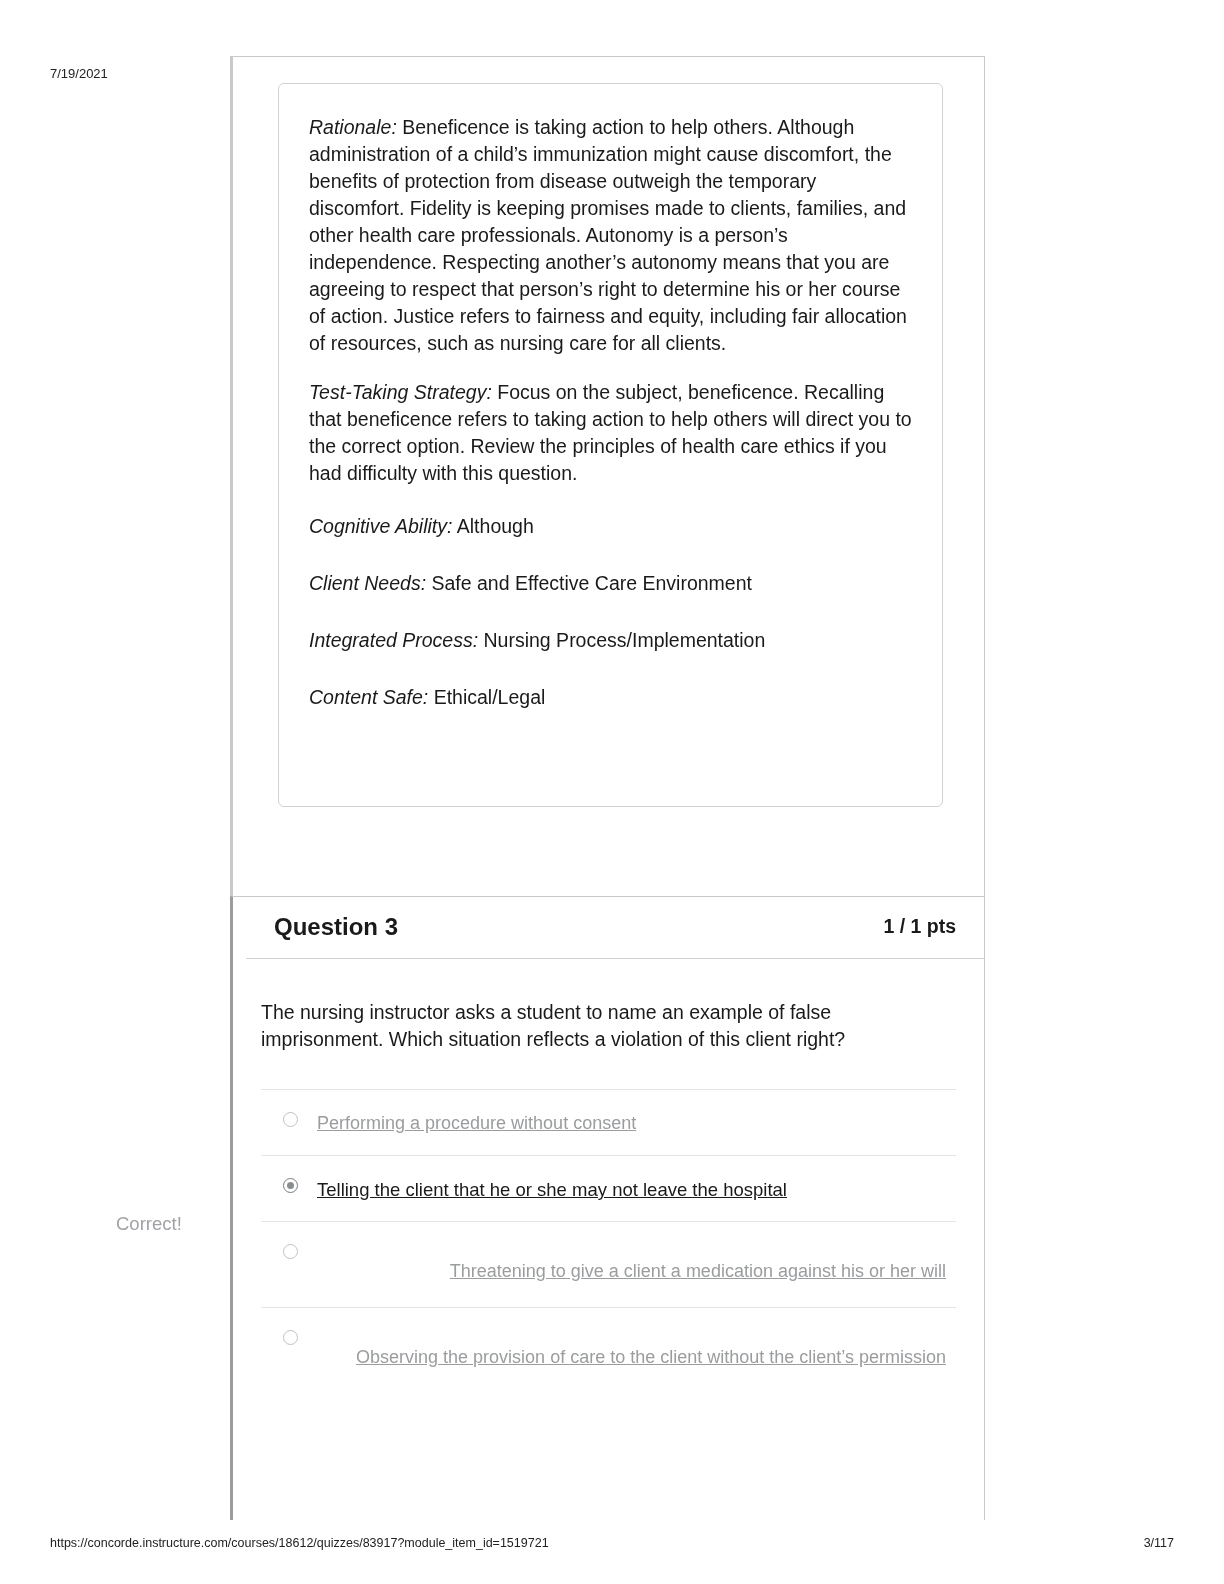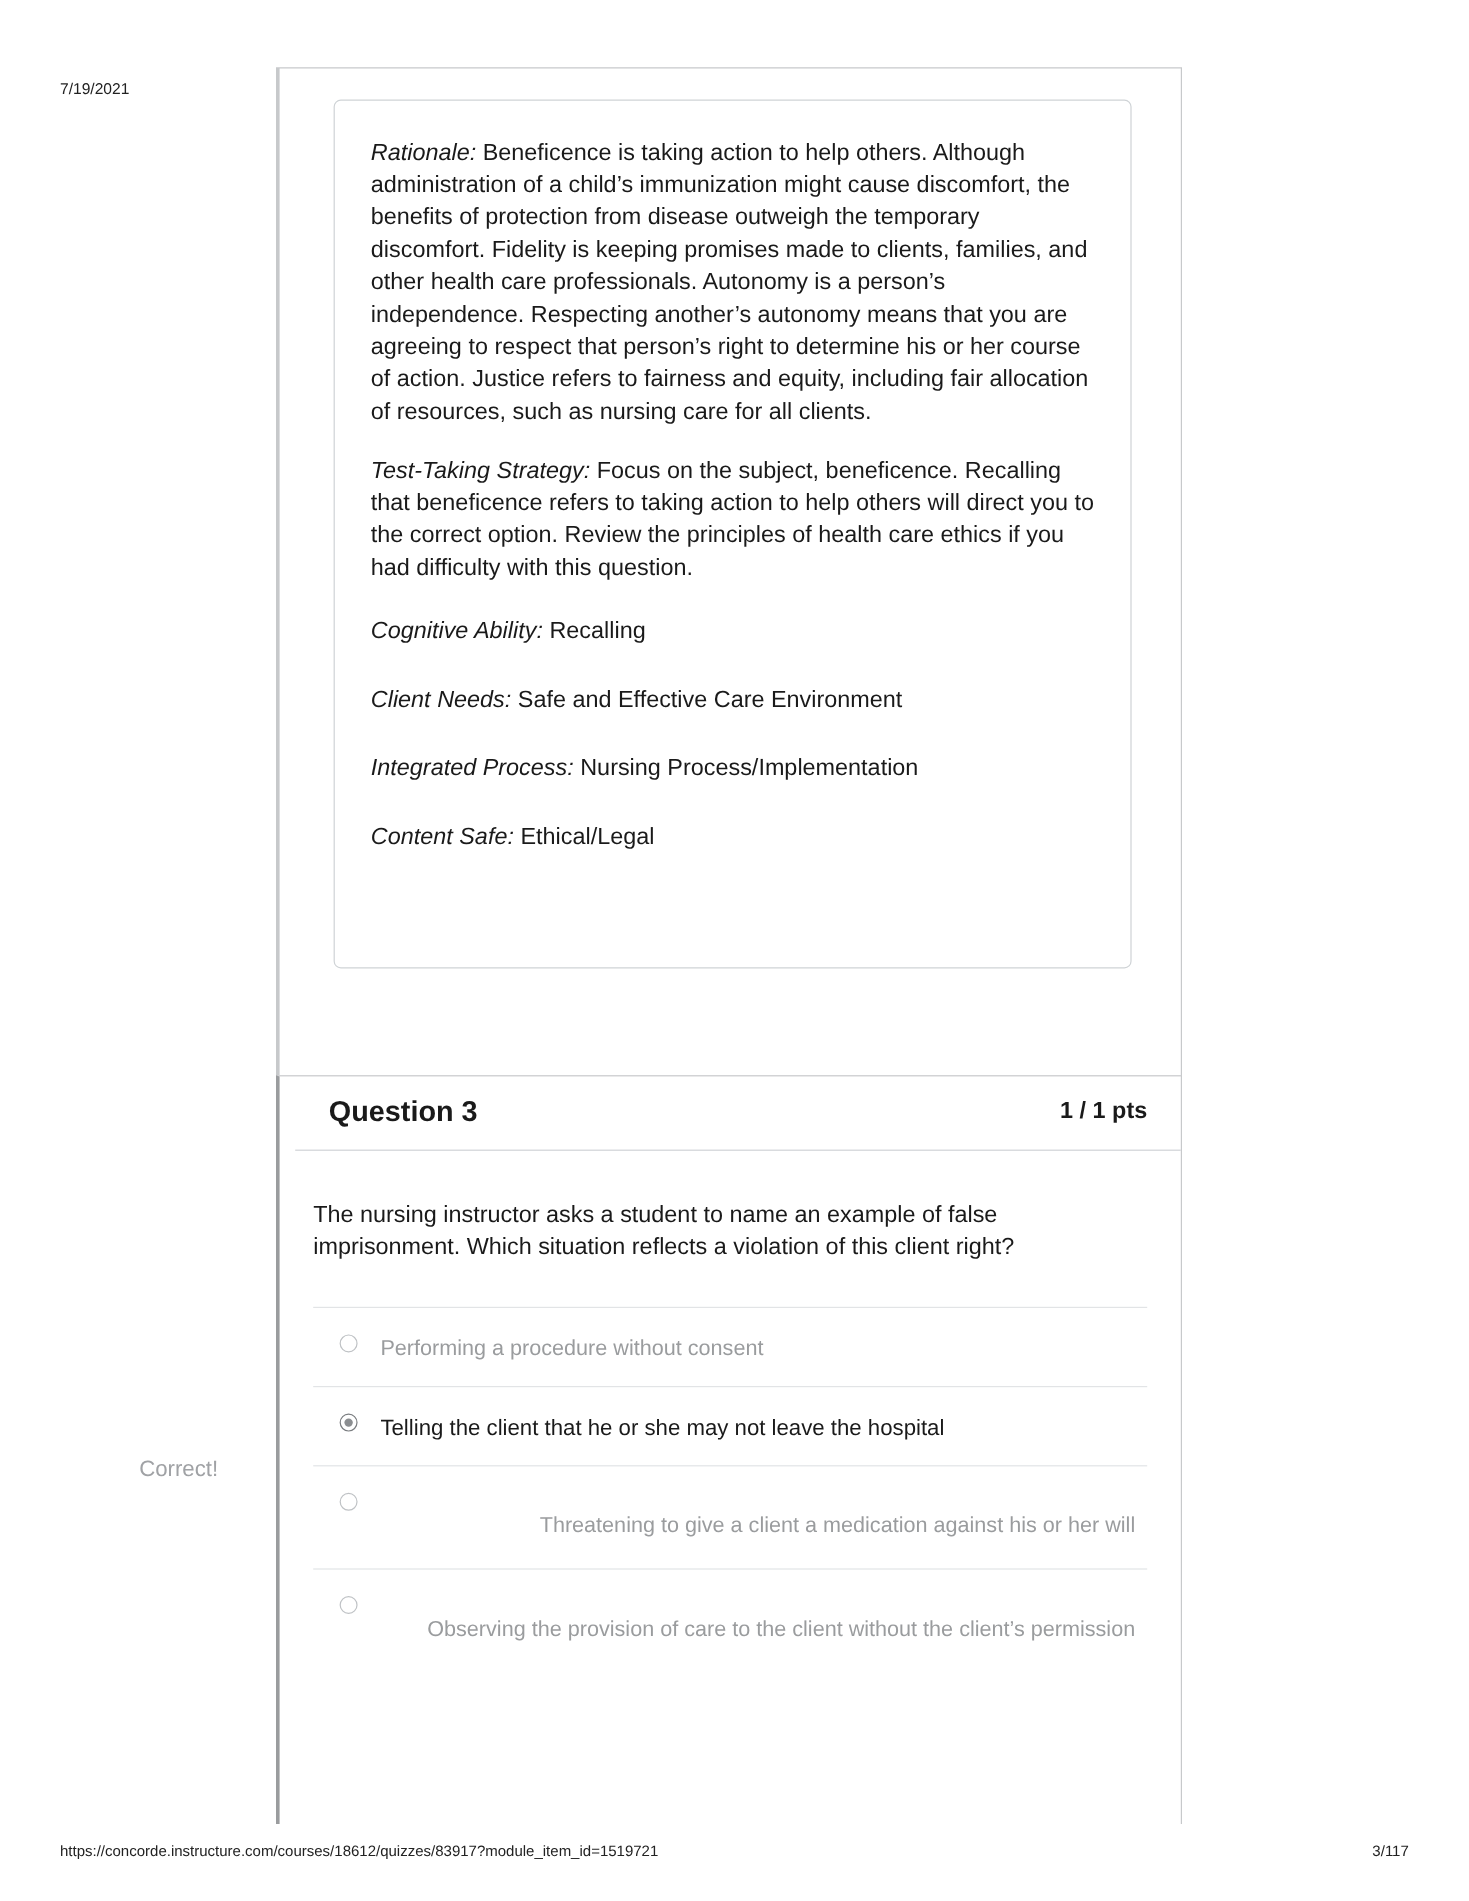--- a/index.html
+++ b/index.html
@@ -166,20 +166,21 @@
   }
   .answer-row {
     position: relative;
     border-top: 1px solid #e2e4e6;
     min-height: 66px;
     box-sizing: border-box;
     padding: 20px 10px 18px 56px;
     font-size: 18px;
     line-height: 27px;
     color: #9a9c9e;
+    text-decoration: underline;
   }
   .answer-row:first-child {
     border-top: 1px solid #e2e4e6;
   }
   .answer-row.selected {
     color: #1a1a1a;
     font-size: 18.5px;
   }
   .radio {
     position: absolute;
@@ -235,21 +236,21 @@
     <div class="header-title">Module 5 Exam: HESI VN TXGRP 1912COHORT(VNE 39)</div>
   </div>
 
   <div class="outer-card" id="rationale-card">
     <div class="inner-box">
 
       <p class="rat-para"><span class="rat-label">Rationale:</span><span> Beneficence is taking action to help others. Although administration of a child’s immunization might cause discomfort, the benefits of protection from disease outweigh the temporary discomfort. Fidelity is keeping promises made to clients, families, and other health care professionals. Autonomy is a person’s independence. Respecting another’s autonomy means that you are agreeing to respect that person’s right to determine his or her course of action. Justice refers to fairness and equity, including fair allocation of resources, such as nursing care for all clients.</span></p>
 
       <p class="rat-para tight"><span class="rat-label">Test-Taking Strategy:</span><span> Focus on the subject, beneficence. Recalling that beneficence refers to taking action to help others will direct you to the correct option. Review the principles of health care ethics if you had difficulty with this question.</span></p>
 
-      <p class="meta-line"><span class="rat-label">Cognitive Ability:</span><span> Recalling</span></p>
+      <p class="meta-line"><span class="rat-label">Cognitive Ability:</span><span> Although</span></p>
 
       <p class="meta-line"><span class="rat-label">Client Needs:</span><span> Safe and Effective Care Environment</span></p>
 
       <p class="meta-line"><span class="rat-label">Integrated Process:</span><span> Nursing Process/Implementation</span></p>
 
       <p class="meta-line"><span class="rat-label">Content Safe:</span><span> Ethical/Legal</span></p>
 
     </div>
   </div>
 

